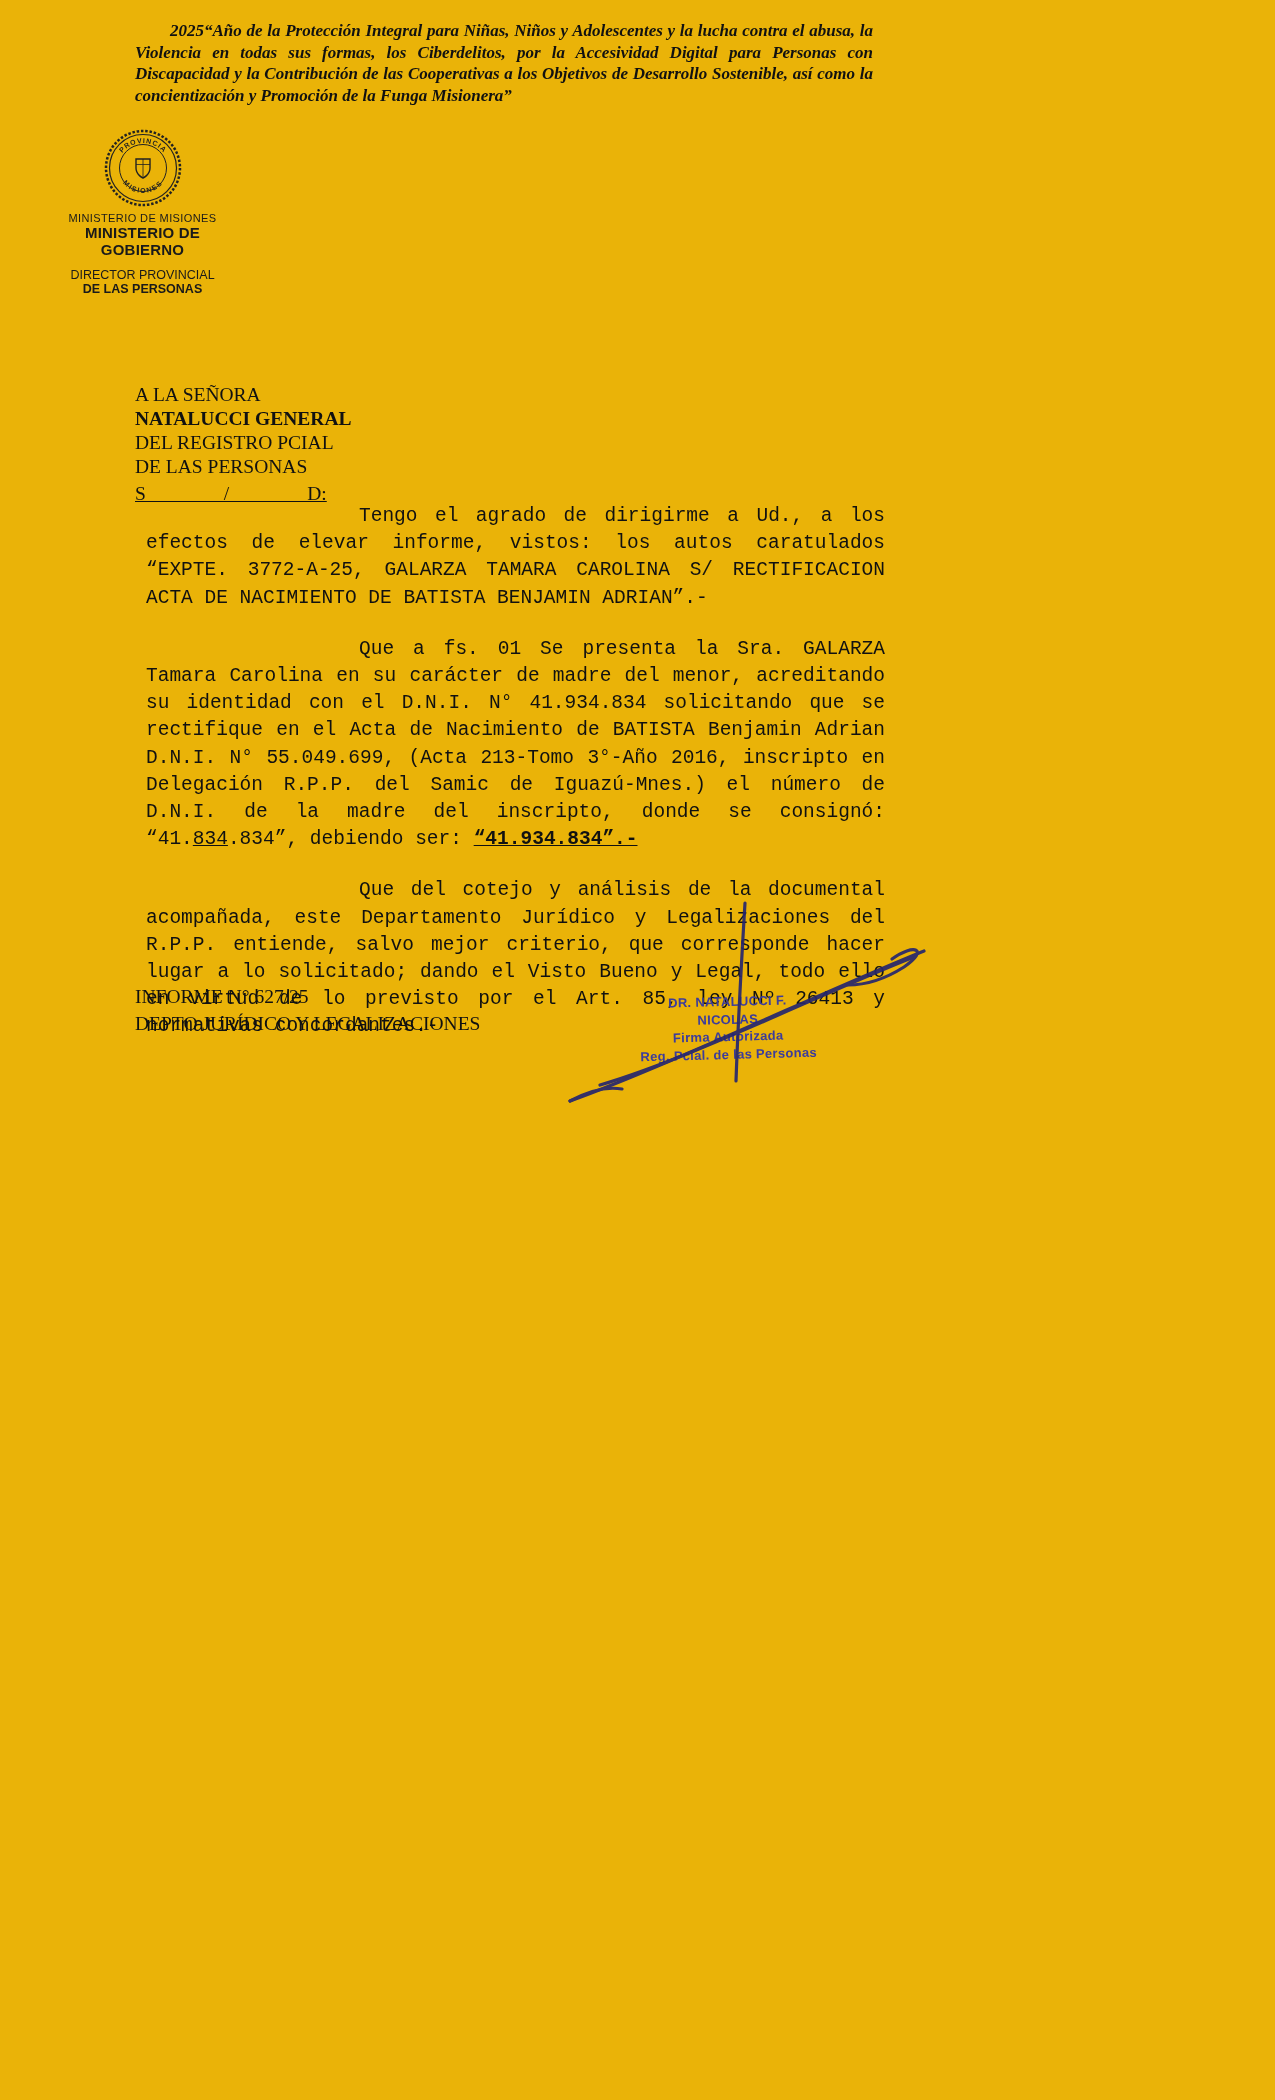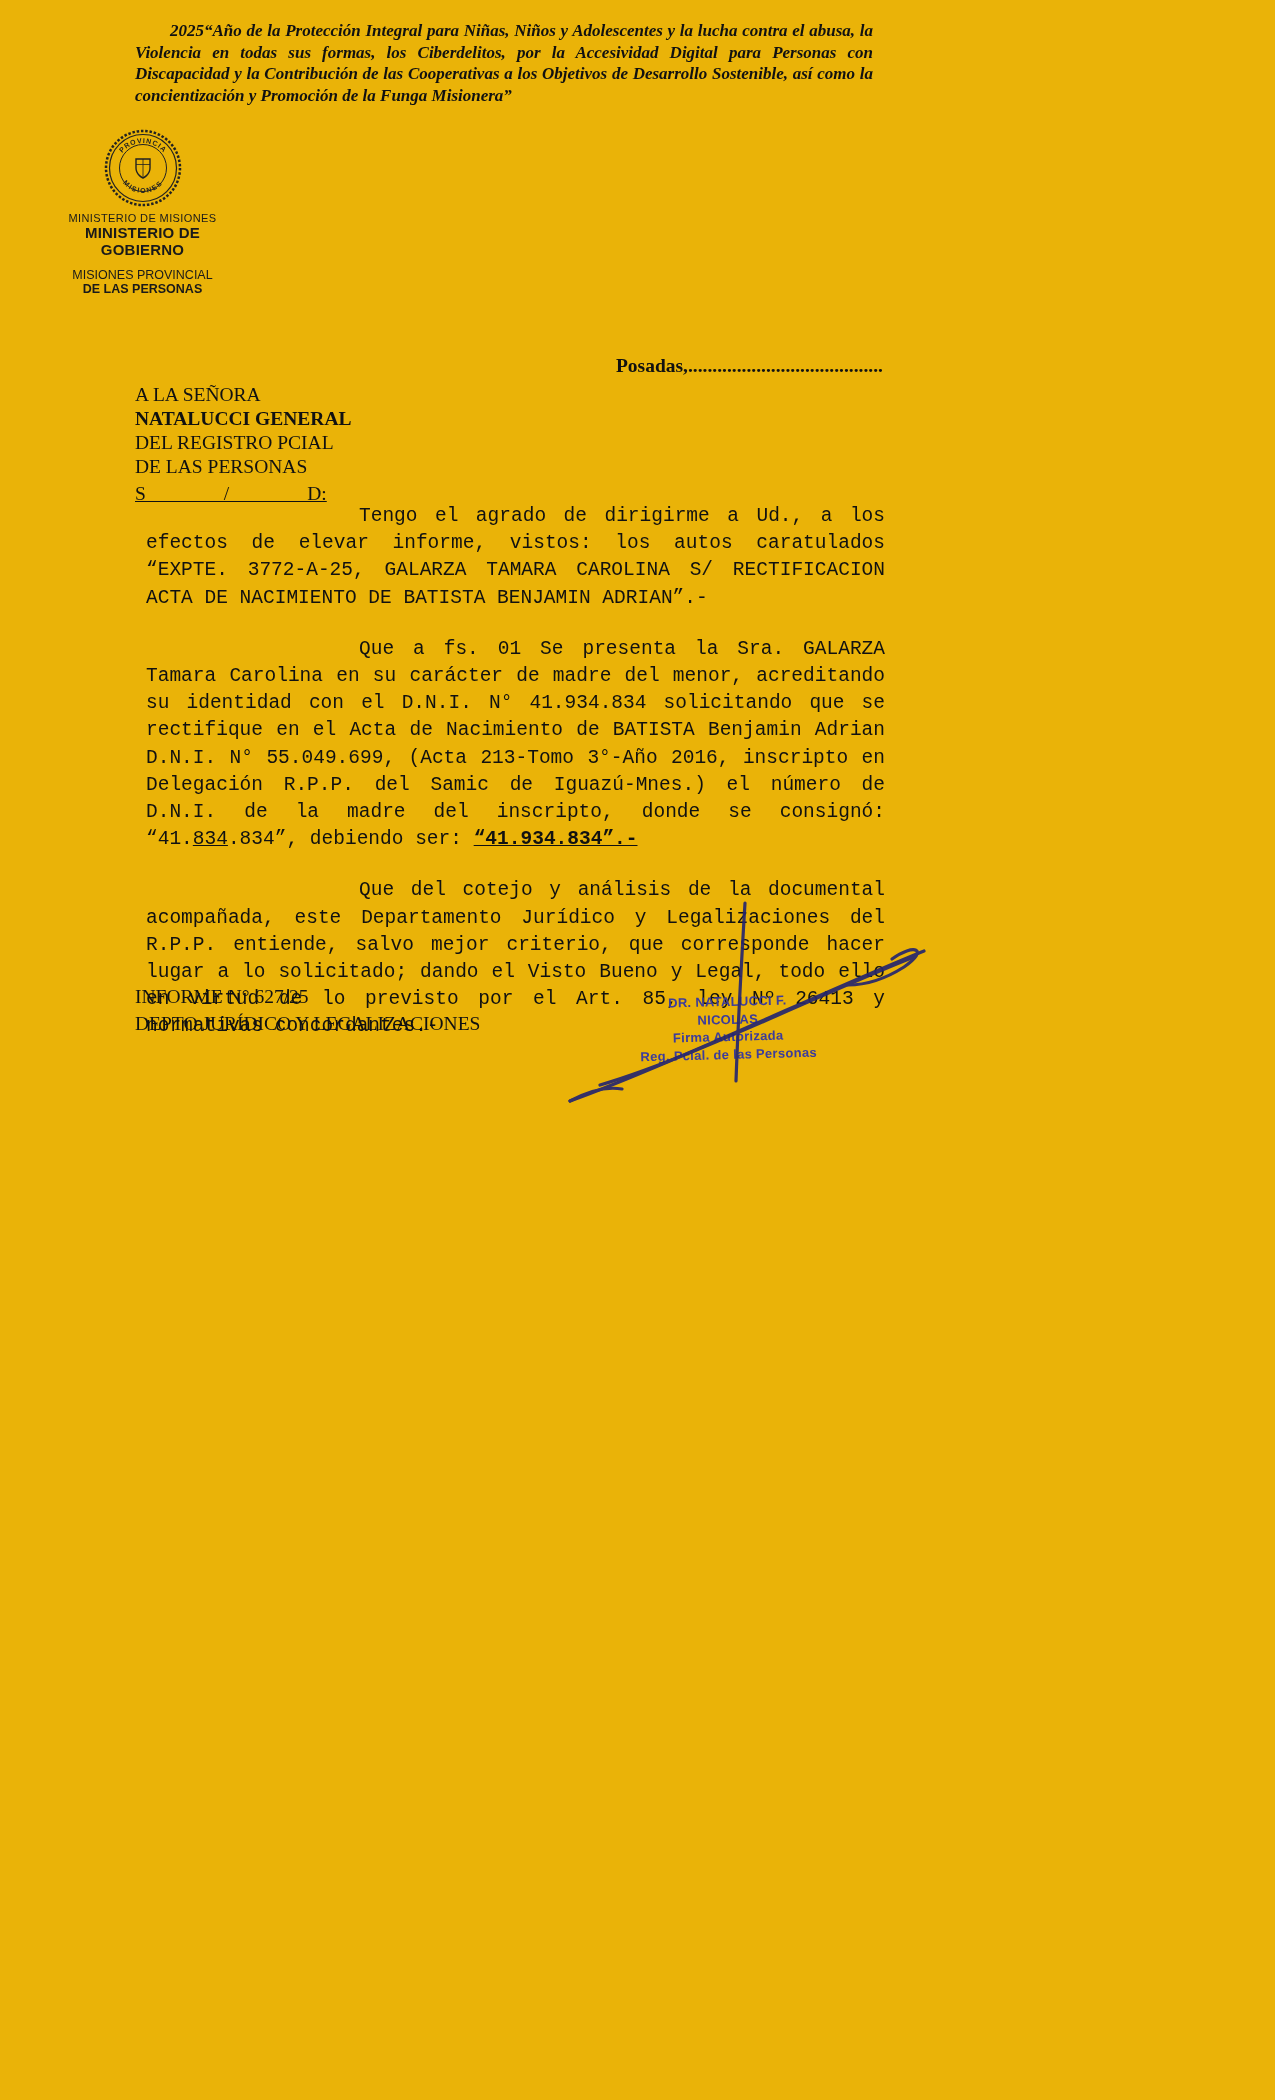--- a/index.html
+++ b/index.html
@@ -99,25 +99,24 @@
       </text>
       <text font-family="Liberation Sans, sans-serif" font-size="7" letter-spacing="1.5" fill="#222" font-weight="bold">
         <textPath href="#arcBot" startOffset="50%" text-anchor="middle">MISIONES</textPath>
       </text>
       <path d="M33,31 h14 v9 c0,7 -7,10 -7,10 c0,0 -7,-3 -7,-10 z" fill="none" stroke="#222" stroke-width="1.4"></path>
       <line x1="33" y1="36.5" x2="47" y2="36.5" stroke="#222" stroke-width="0.8"></line>
       <line x1="40" y1="31" x2="40" y2="50" stroke="#222" stroke-width="0.8"></line>
     </svg>
     <div class="lh-line1">MINISTERIO DE MISIONES</div>
     <div class="lh-line2">MINISTERIO DE GOBIERNO</div>
-    <div class="lh-line3">MISIONES PROVINCIAL</div>
+    <div class="lh-line3">DIRECTOR PROVINCIAL</div>
     <div class="lh-line4">DE LAS PERSONAS</div>
   </div>
 
-  <div class="dateline">Posadas,........................................</div>
 
   <div class="recipient">
     <div>A LA SEÑORA</div>
     <div class="bold">NATALUCCI GENERAL</div>
     <div>DEL REGISTRO PCIAL</div>
     <div>DE LAS PERSONAS</div>
     <span class="sd-line">S                /                D:</span>
   </div>
 
   <div class="body-text">

